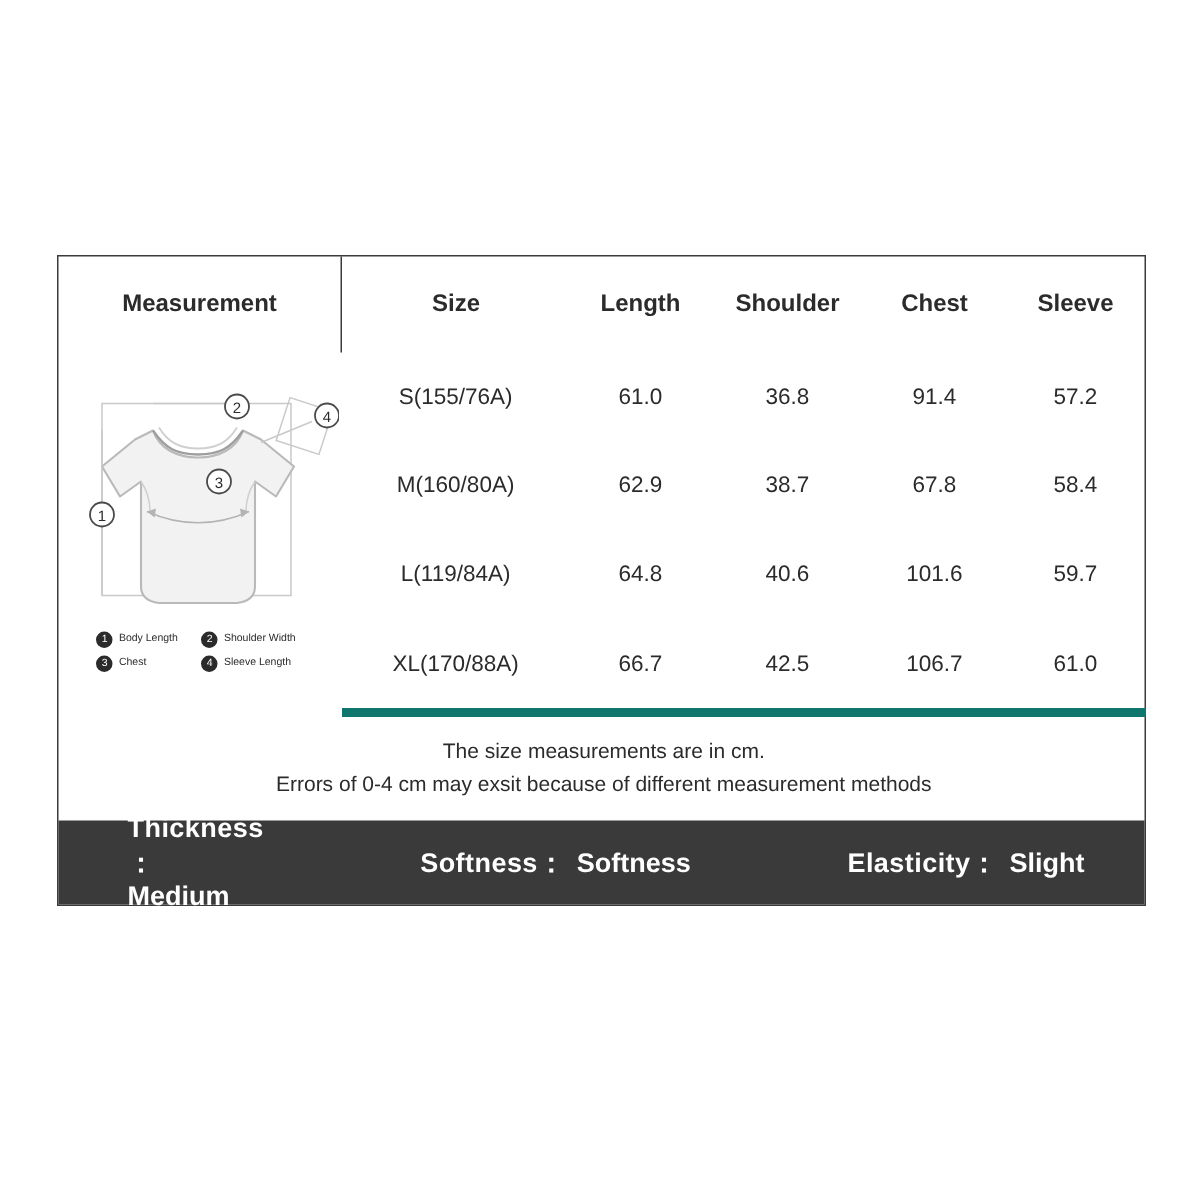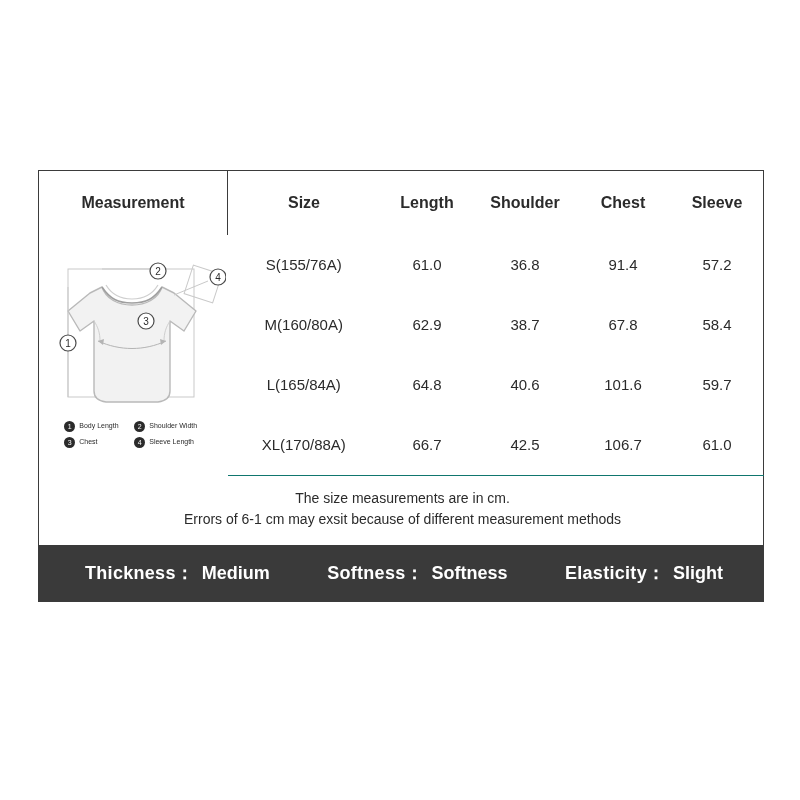--- a/index.html
+++ b/index.html
@@ -58,21 +58,21 @@
     border-right: 1px solid #3b3b3b;
     border-bottom: 1px solid #3b3b3b;
     padding: 0;
     vertical-align: middle;
   }
   tbody td.data {
     font-size: 15px;
     height: 50px;
   }
   tbody tr.last-data td.data {
-    border-bottom: 1px solid #0f766e;
+    border-bottom: 6px solid #0f766e;
   }
   .notes-cell {
     padding: 12px 8px 14px 10px;
     text-align: center;
     font-size: 14px;
     color: #4a4a4a;
     line-height: 1.55;
     border-bottom: 1px solid #3b3b3b;
   }
   .note-line { display: block; }
@@ -91,21 +91,21 @@
     align-items: baseline;
     white-space: nowrap;
   }
   .prop-label {
     font-size: 18px;
     font-weight: bold;
     letter-spacing: 0.3px;
   }
   .prop-colon { font-size: 18px; font-weight: bold; margin: 0 8px 0 0; }
   .prop-value { font-size: 18px; font-weight: bold; }
-  .prop.first { margin-left: 24px; }
+  .prop.first { margin-left: 24px; flex-direction: column; }
   .prop.second { margin-left: auto; }
   .prop.third { margin-left: auto; margin-right: 18px; }
 
   .diagram-wrap {
     position: relative;
     width: 186px;
     height: 240px;
     margin: 0 auto;
   }
   .legend {
@@ -227,37 +227,37 @@
           <td class="data">57.2</td>
         </tr>
         <tr>
           <td class="data">M(160/80A)</td>
           <td class="data">62.9</td>
           <td class="data">38.7</td>
           <td class="data">67.8</td>
           <td class="data">58.4</td>
         </tr>
         <tr>
-          <td class="data">L(165/84A)</td>
+          <td class="data">L(119/84A)</td>
           <td class="data">64.8</td>
           <td class="data">40.6</td>
           <td class="data">101.6</td>
           <td class="data">59.7</td>
         </tr>
         <tr class="last-data">
           <td class="data">XL(170/88A)</td>
           <td class="data">66.7</td>
           <td class="data">42.5</td>
           <td class="data">106.7</td>
           <td class="data">61.0</td>
         </tr>
         <tr>
           <td class="notes-cell" colspan="6">
             <span class="note-line">The size measurements are in cm.</span>
-            <span class="note-line">Errors of 6-1 cm may exsit because of different measurement methods</span>
+            <span class="note-line">Errors of 0-4 cm may exsit because of different measurement methods</span>
           </td>
         </tr>
       </tbody>
     </table>
 
     <div class="props-bar">
       <div class="prop first">
         <span class="prop-label">Thickness</span>
         <span class="prop-colon">：</span>
         <span class="prop-value">Medium</span>

